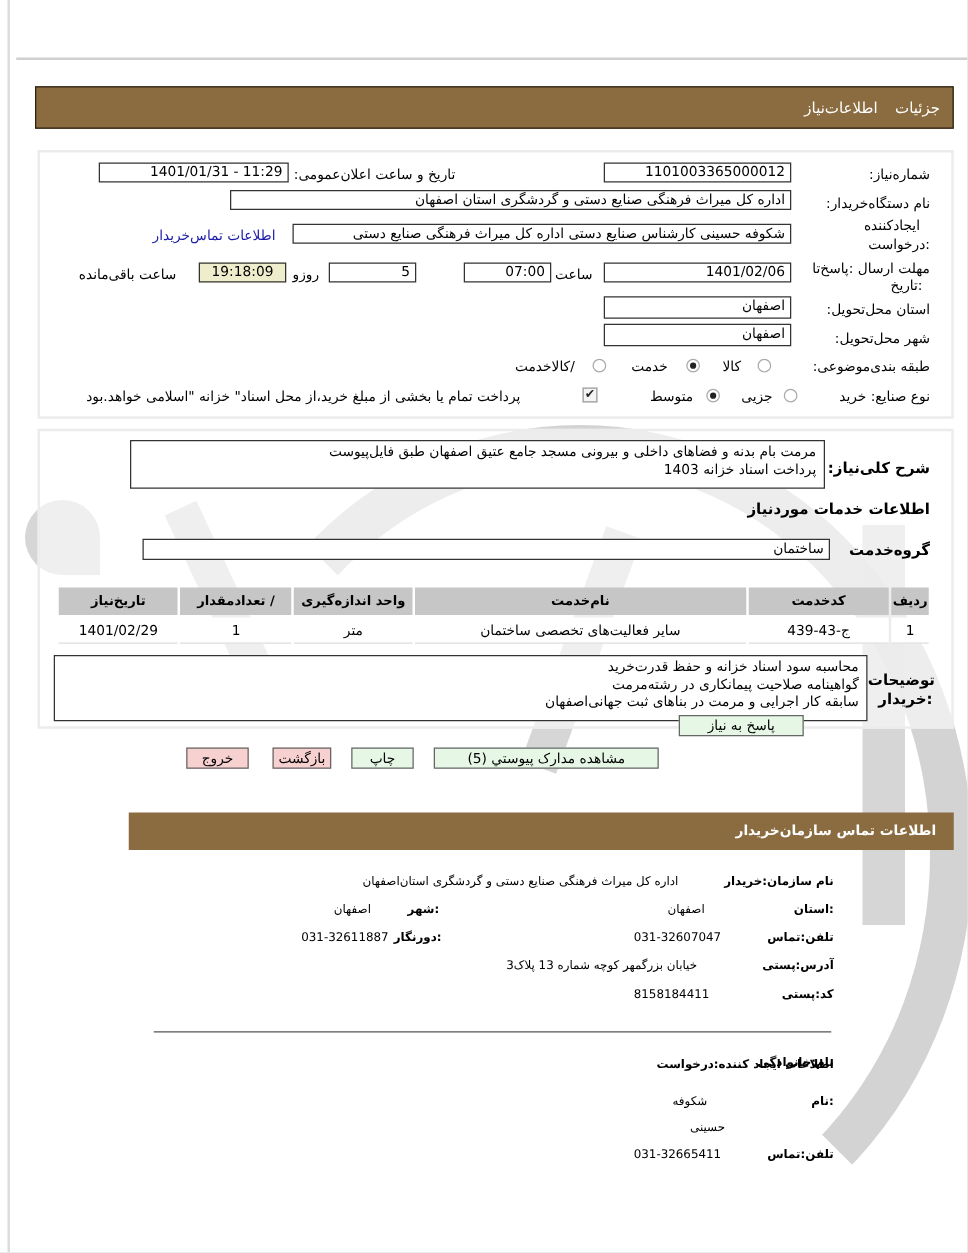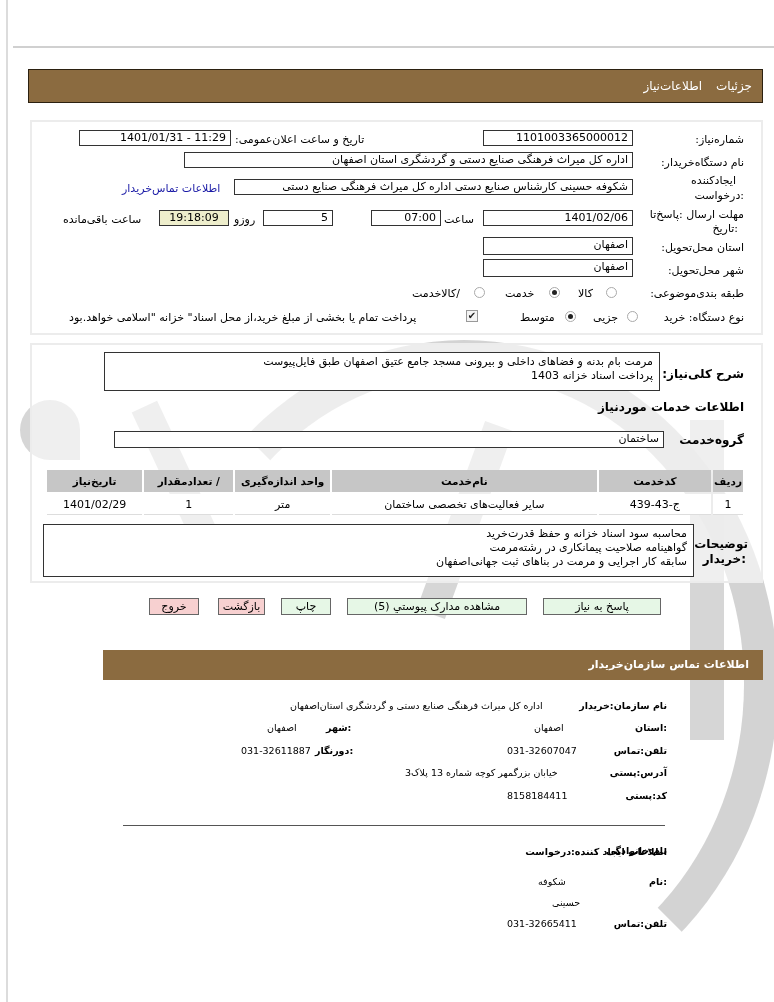--- a/index.html
+++ b/index.html
@@ -125,21 +125,21 @@
 <div class="box rtl" style="left:483px; top:259px; width:150px; height:18px;">اصفهان</div>
 
 <span class="lbl" style="right:30px; top:287px;">طبقه بندی‌موضوعی:</span>
 <span class="radio" style="left:606px; top:287px;"></span>
 <span class="lbl" style="left:578px; top:287px;">کالا</span>
 <span class="radio on" style="left:549px; top:287px;"></span>
 <span class="lbl" style="left:505px; top:287px;">خدمت</span>
 <span class="radio" style="left:474px; top:287px;"></span>
 <span class="lbl" style="left:412px; top:287px;">/کالاخدمت</span>
 
-<span class="lbl" style="right:30px; top:311px;">نوع دستگاه: خرید</span>
+<span class="lbl" style="right:30px; top:311px;">نوع صنایع: خرید</span>
 <span class="radio" style="left:627px; top:311px;"></span>
 <span class="lbl" style="left:593px; top:311px;">جزیی</span>
 <span class="radio on" style="left:565px; top:311px;"></span>
 <span class="lbl" style="left:520px; top:311px;">متوسط</span>
 <span class="check" style="left:466px; top:310px;">✔</span>
 <span class="lbl" style="left:69px; top:311px;">پرداخت تمام یا بخشی از مبلغ خرید،از محل اسناد" خزانه "اسلامی خواهد.بود</span>
 
 <div class="panel" style="left:30px; top:343px; width:733px; height:240px;"></div>
 <span class="lbl bold" style="right:30px; top:367px; font-size:12px;">شرح کلی‌نیاز:</span>
 <div class="multibox" style="left:104px; top:352px; width:556px; height:39px; text-align:right;">
@@ -174,21 +174,21 @@
 </table>
 
 <span class="lbl bold" style="right:26px; top:537px; font-size:12px;">توضیحات</span>
 <span class="lbl bold" style="right:28px; top:552px; font-size:12px;">:خریدار</span>
 <div class="multibox" style="left:43px; top:524px; width:651px; height:53px; text-align:right;">
   <div>محاسبه سود اسناد خزانه و حفظ قدرت‌خرید</div>
   <div>گواهینامه صلاحیت پیمانکاری در رشته‌مرمت</div>
   <div>سابقه کار اجرایی و مرمت در بناهای ثبت جهانی‌اصفهان</div>
 </div>
 
-<div class="btn green" style="left:543px; top:598px; width:118px;">پاسخ به نیاز</div>
+<div class="btn green" style="left:543px; top:572px; width:100px;">پاسخ به نیاز</div>
 <div class="btn green" style="left:347px; top:598px; width:180px;">مشاهده مدارک پیوستي (5)</div>
 <div class="btn green" style="left:281px; top:598px; width:50px;">چاپ</div>
 <div class="btn pink" style="left:218px; top:598px; width:47px;">بازگشت</div>
 <div class="btn pink" style="left:149px; top:598px; width:50px;">خروج</div>
 
 <div class="contact-bar">اطلاعات  تماس سازمان‌خریدار</div>
 
 <span class="lbl bold sm" style="right:107px; top:700px;">نام سازمان:خریدار</span>
 <span class="lbl sm" style="left:290px; top:700px;">اداره کل میراث فرهنگی  صنایع  دستی  و گردشگری استان‌اصفهان</span>
 

